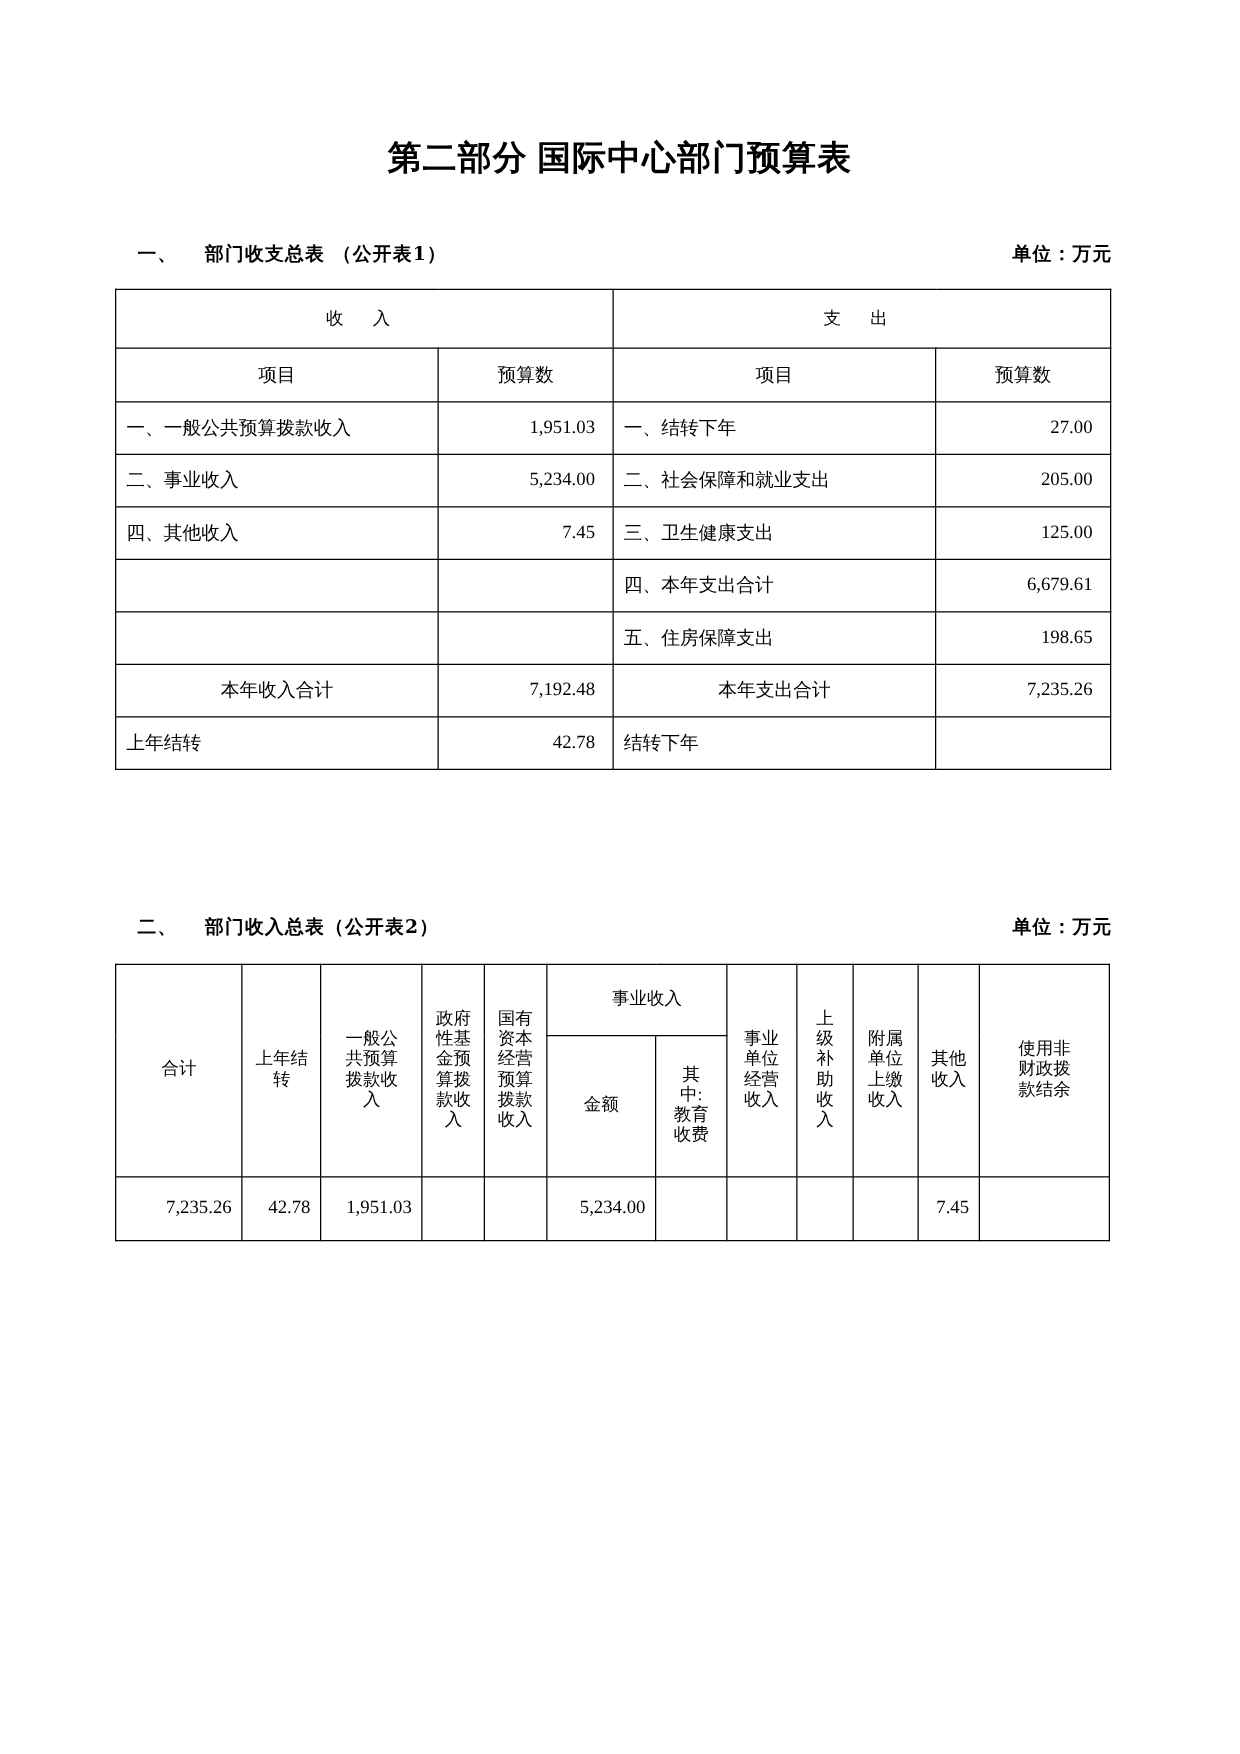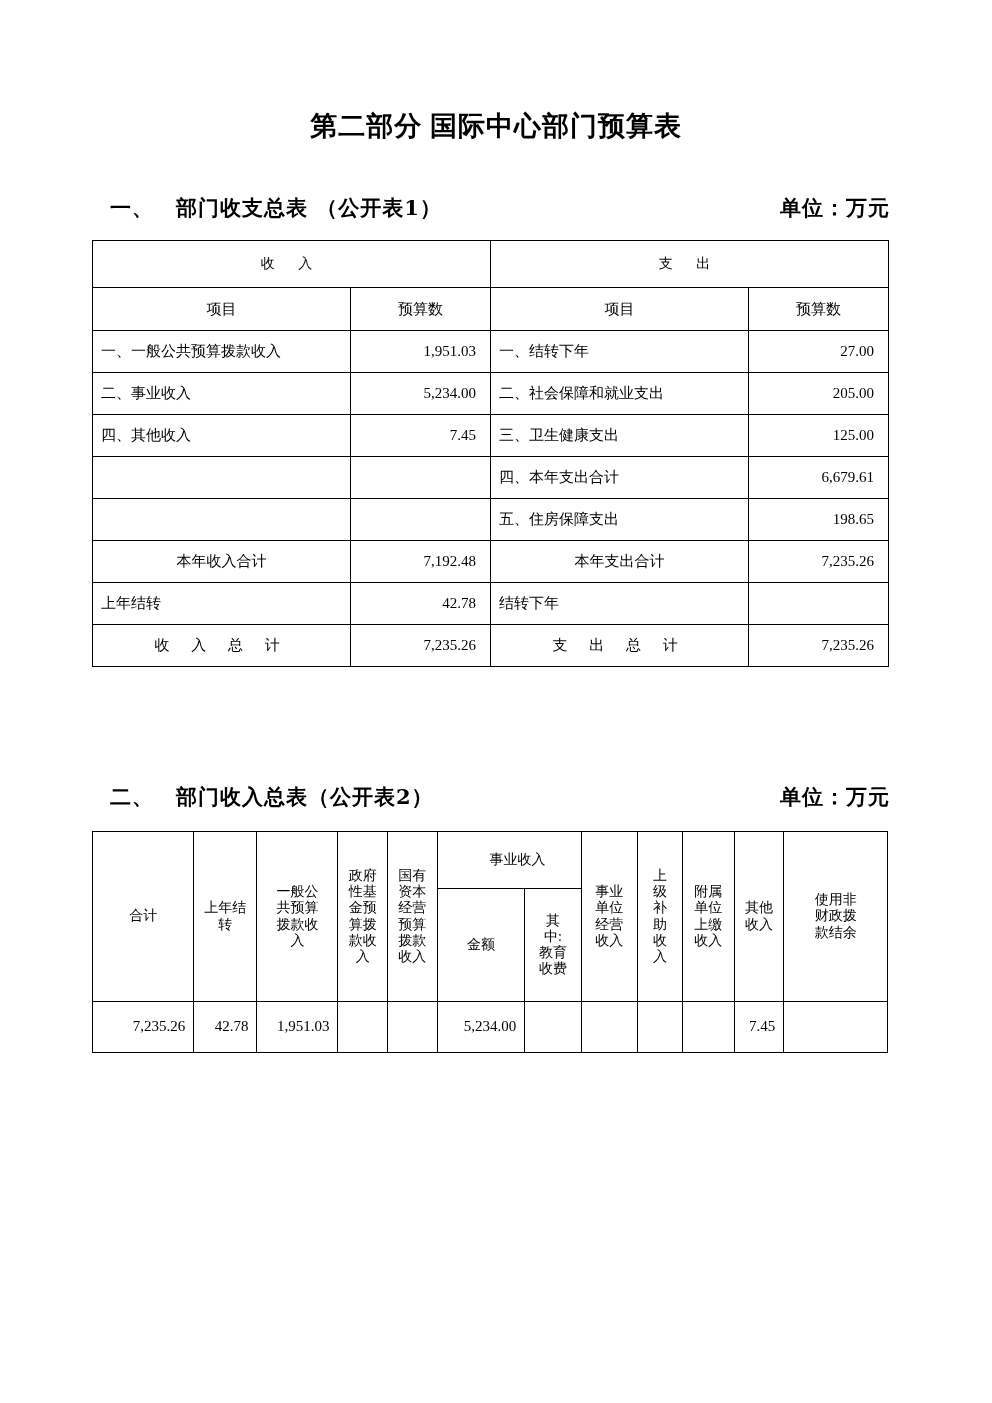--- a/index.html
+++ b/index.html
@@ -29,21 +29,21 @@
     letter-spacing: 1px;
     margin-top: 108px;
     font-family: Liberation Serif, serif;
   }
   .section-head {
     display: flex;
     justify-content: space-between;
     align-items: center;
     margin-top: 50px;
     font-weight: bold;
-    font-size: 21px;
+    font-size: 15px;
     font-family: "DejaVu Serif", "Liberation Serif", serif;
   }
   .section-head .left {
     padding-left: 18px;
     letter-spacing: 1px;
   }
   .section-head .left .num {
     margin-right: 22px;
   }
   .section-head .right {
@@ -191,26 +191,20 @@
         <td class="ctr">本年收入合计</td>
         <td class="amount">7,192.48</td>
         <td class="ctr">本年支出合计</td>
         <td class="amount">7,235.26</td>
       </tr>
       <tr>
         <td class="item">上年结转</td>
         <td class="amount">42.78</td>
         <td class="item">结转下年</td>
         <td class="amount"></td>
-      </tr>
-      <tr>
-        <td class="spaced">收  入  总  计</td>
-        <td class="amount">7,235.26</td>
-        <td class="spaced">支  出  总  计</td>
-        <td class="amount">7,235.26</td>
       </tr>
     </tbody>
   </table>
 
   <div class="section-head" style="margin-top:116px;">
     <div class="left">
       <span class="num">二、</span><span>部门收入总表（公开表2）</span>
     </div>
     <div class="right">单位：万元</div>
   </div>

